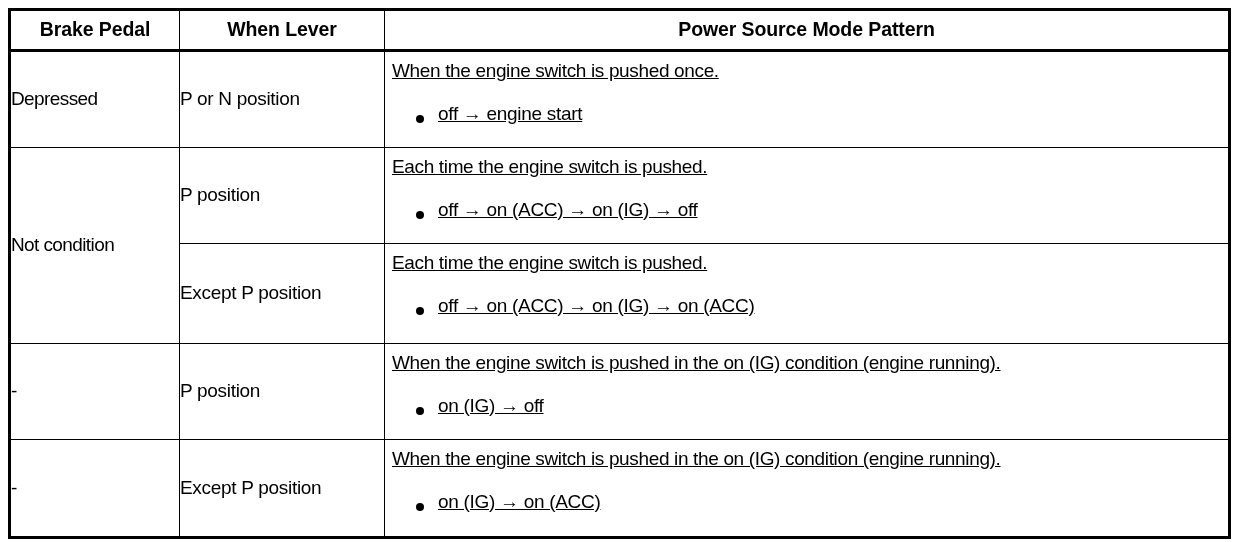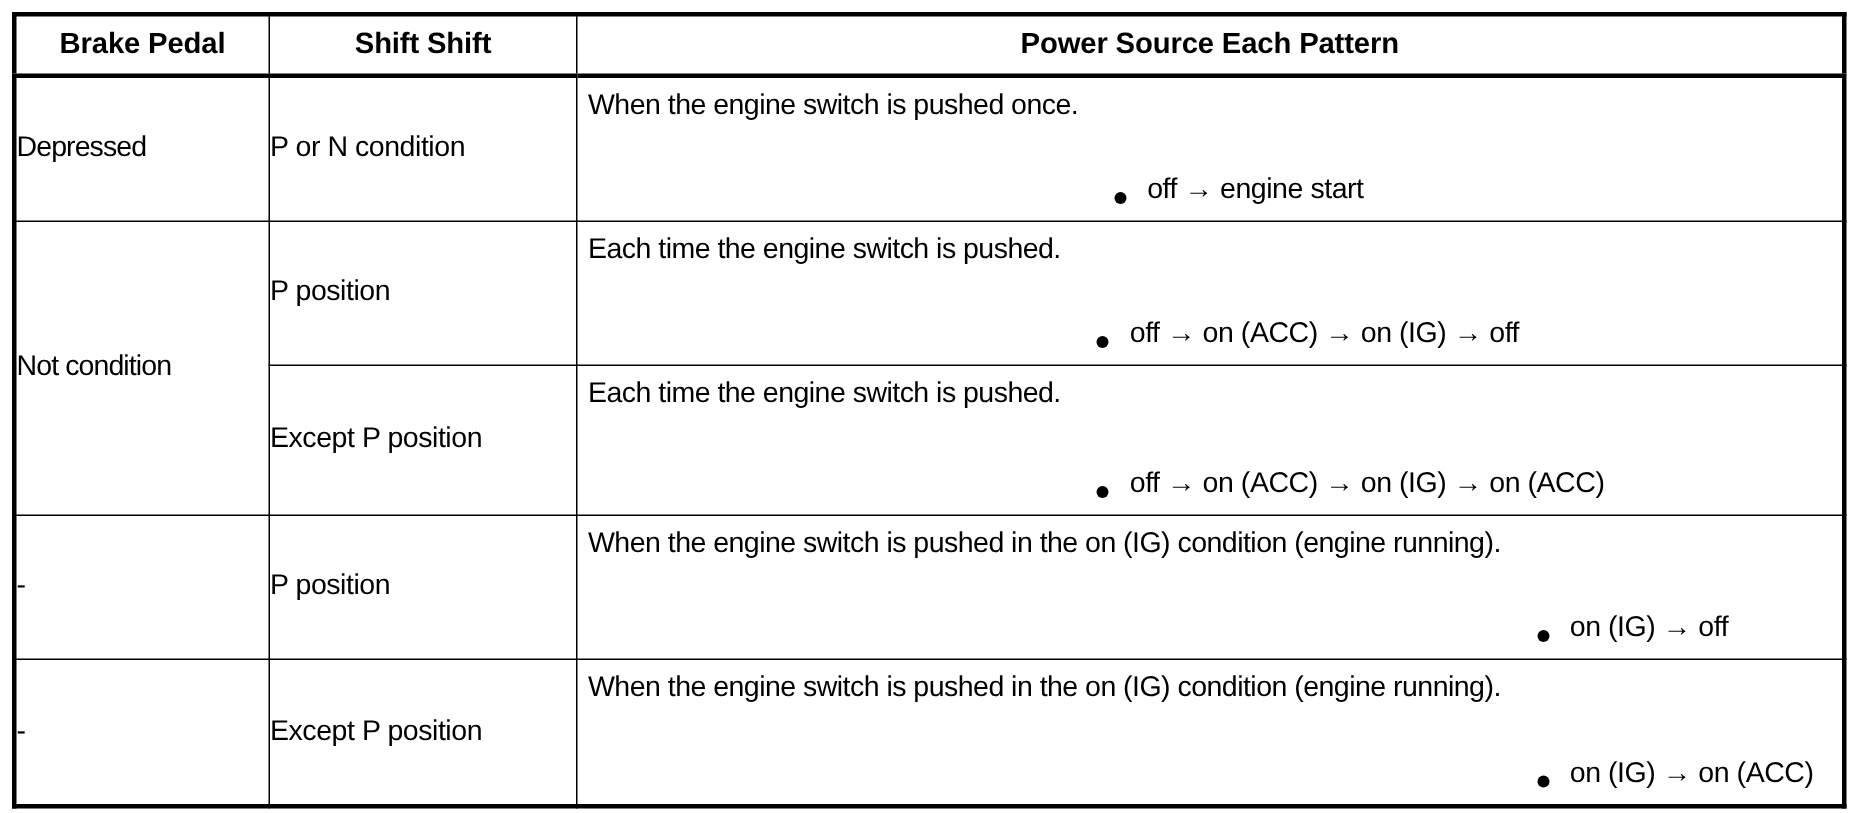--- a/index.html
+++ b/index.html
@@ -71,24 +71,25 @@
 
   
   td.col-pattern {
     text-align: left;
     padding: 0;
     vertical-align: top;
   }
   .pattern-inner {
     padding: 8px 0 8px 7px;
     display: flex;
-    flex-direction: row;
+    flex-direction: column;
     justify-content: flex-start;
     height: 100%;
     box-sizing: border-box;
+    text-decoration: underline;
   }
   .pattern-desc {
     font-size: 19px;
     letter-spacing: -0.35px;
     white-space: nowrap;
     margin: 0;
   }
   .pattern-bullet-line {
     display: flex;
     align-items: flex-end;
@@ -125,29 +126,29 @@
 <div id="table-wrap">
   <table class="mode-table">
     <colgroup>
       <col class="c1">
       <col class="c2">
       <col class="c3">
     </colgroup>
     <thead>
       <tr class="header-row">
         <th>Brake Pedal</th>
-        <th>Shift Shift</th>
-        <th>Power Source Each Pattern</th>
+        <th>When Lever</th>
+        <th>Power Source Mode Pattern</th>
       </tr>
     </thead>
     <tbody>
 
       <tr class="r1">
         <td class="col-brake" rowspan="1">Depressed</td>
-        <td class="col-shift">P or N condition</td>
+        <td class="col-shift">P or N position</td>
         <td class="col-pattern">
           <div class="pattern-inner">
             <div class="pattern-desc">When the engine switch is pushed once.</div>
             <div class="pattern-bullet-line">
               <span class="bullet-dot"></span>
               <span class="pattern-seq">off → engine start</span>
             </div>
           </div>
         </td>
       </tr>

